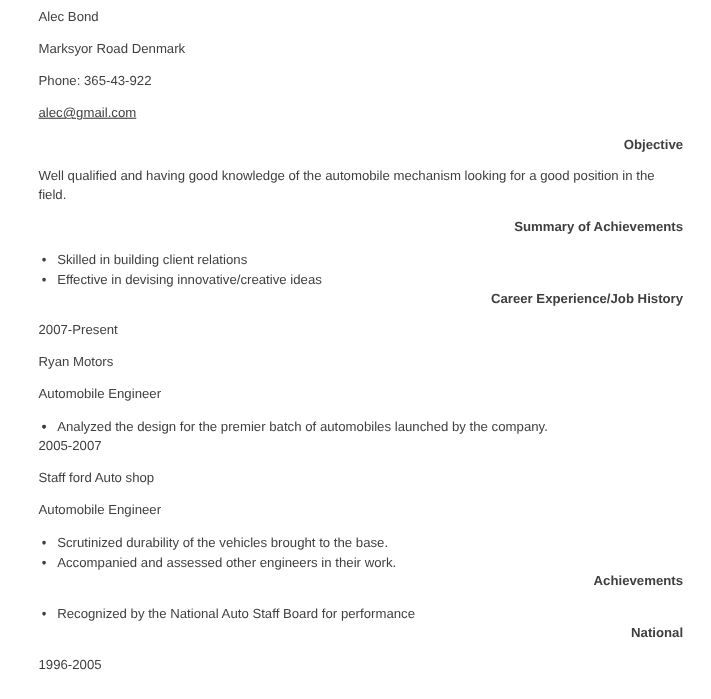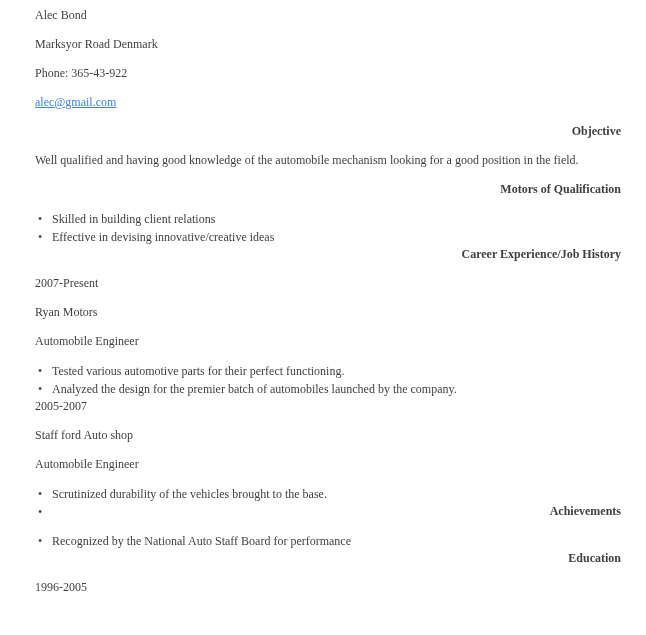--- a/index.html
+++ b/index.html
@@ -10,21 +10,21 @@
   body {
     width: 646px;
     height: 635px;
     overflow: hidden;
   }
   .doc {
     box-sizing: border-box;
     width: 646px;
     height: 460px;
     padding: 7px 25px 0 35px;
-    font-family: Liberation Serif, serif;
+    font-family: Liberation Sans, sans-serif;
     font-size: 12px;
     color: #3f3f3f;
     background: #ffffff;
   }
   .doc p {
     margin: 0 0 12px 0;
     line-height: 17px;
   }
   .doc p.heading {
     font-weight: bold;
@@ -40,63 +40,63 @@
     padding-left: 17px;
     line-height: 18px;
   }
   .doc li .bullet-glyph {
     position: absolute;
     left: 3px;
     top: 0;
     line-height: 18px;
   }
   .doc a.email-link {
-    color: #3b82f6;
+    color: #404040;
     text-decoration: underline;
     cursor: pointer;
   }
 </style>
 </head>
 <body>
 
 <div class="doc">
 
   <p>Alec Bond</p>
   <p>Marksyor Road Denmark</p>
   <p>Phone: 365-43-922</p>
   <p><a class="email-link">alec@gmail.com</a></p>
 
   <p class="heading">Objective</p>
   <p>Well qualified and having good knowledge of the automobile mechanism looking for a good position in the field.</p>
 
-  <p class="heading">Motors of Qualification</p>
+  <p class="heading">Summary of Achievements</p>
   <ul>
     <li><span class="bullet-glyph">•</span><span>Skilled in building client relations</span></li>
     <li><span class="bullet-glyph">•</span><span>Effective in devising innovative/creative ideas</span></li>
   </ul>
 
   <p class="heading">Career Experience/Job History</p>
 
   <p>2007-Present</p>
   <p>Ryan Motors</p>
   <p>Automobile Engineer</p>
   <ul>
-    <li><span class="bullet-glyph">•</span><span>Tested various automotive parts for their perfect functioning.</span></li>
+    <li><span class="bullet-glyph">•</span></li>
     <li><span class="bullet-glyph">•</span><span>Analyzed the design for the premier batch of automobiles launched by the company.</span></li>
   </ul>
 
   <p>2005-2007</p>
   <p>Staff ford Auto shop</p>
   <p>Automobile Engineer</p>
   <ul>
     <li><span class="bullet-glyph">•</span><span>Scrutinized durability of the vehicles brought to the base.</span></li>
-    <li><span class="bullet-glyph">•</span></li>
+    <li><span class="bullet-glyph">•</span><span>Accompanied and assessed other engineers in their work.</span></li>
   </ul>
 
   <p class="heading">Achievements</p>
   <ul>
     <li><span class="bullet-glyph">•</span><span>Recognized by the National Auto Staff Board for performance</span></li>
   </ul>
 
-  <p class="heading">Education</p>
+  <p class="heading">National</p>
   <p>1996-2005</p>
 
 </div>
 
 </body></html>

